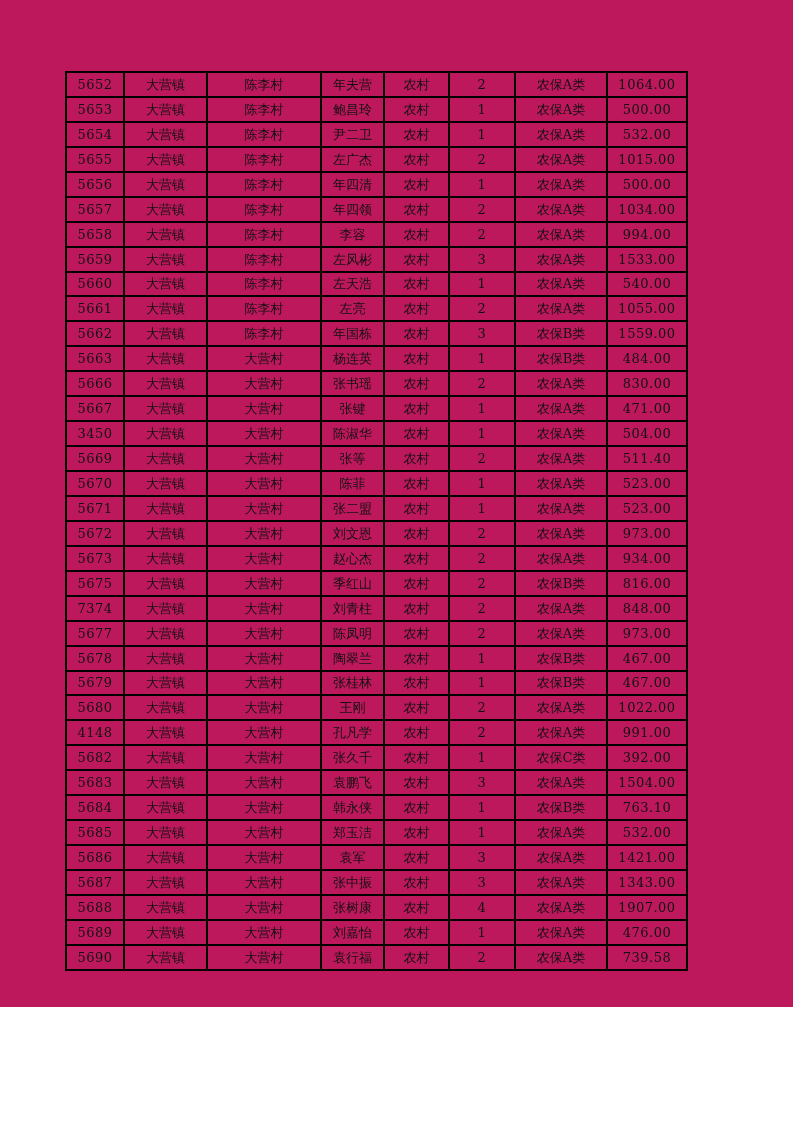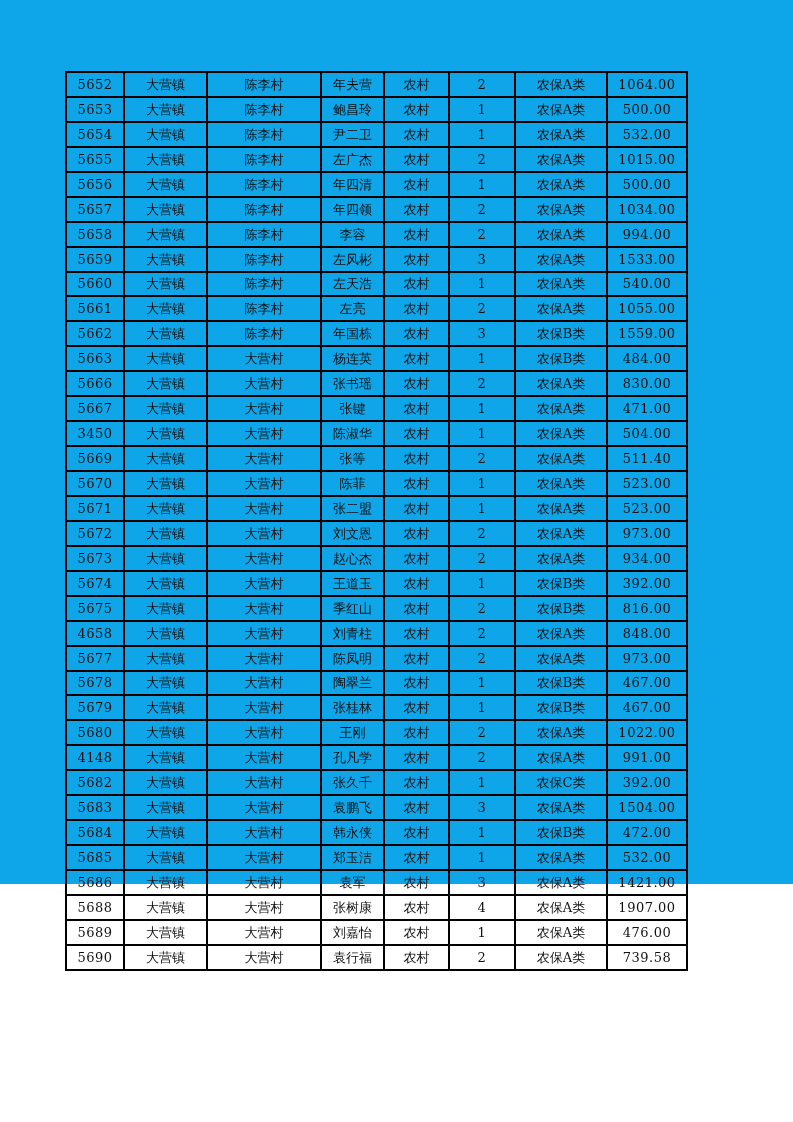--- a/index.html
+++ b/index.html
@@ -12,22 +12,22 @@
     background: #ffffff;
     position: relative;
     overflow: hidden;
     font-family: "DejaVu Serif", "Liberation Serif", serif;
     color: #111111;
   }
   .doc-page {
     position: absolute;
     left: 0; top: 0;
     width: 793px;
-    height: 884px;
-    background: #0ea5e9;
+    height: 1007px;
+    background: #be185d;
   }
   table.data-table {
     position: absolute;
     left: 65px;
     top: 71px;
     width: 621px;
     border-collapse: collapse;
     table-layout: fixed;
   }
   table.data-table td {
@@ -256,41 +256,31 @@
           <td class="num">5673</td>
           <td>大营镇</td>
           <td>大营村</td>
           <td>赵心杰</td>
           <td>农村</td>
           <td class="num">2</td>
           <td>农保A类</td>
           <td class="num">934.00</td>
         </tr>
         <tr>
-          <td class="num">5674</td>
-          <td>大营镇</td>
-          <td>大营村</td>
-          <td>王道玉</td>
-          <td>农村</td>
-          <td class="num">1</td>
-          <td>农保B类</td>
-          <td class="num">392.00</td>
-        </tr>
-        <tr>
           <td class="num">5675</td>
           <td>大营镇</td>
           <td>大营村</td>
           <td>季红山</td>
           <td>农村</td>
           <td class="num">2</td>
           <td>农保B类</td>
           <td class="num">816.00</td>
         </tr>
         <tr>
-          <td class="num">4658</td>
+          <td class="num">7374</td>
           <td>大营镇</td>
           <td>大营村</td>
           <td>刘青柱</td>
           <td>农村</td>
           <td class="num">2</td>
           <td>农保A类</td>
           <td class="num">848.00</td>
         </tr>
         <tr>
           <td class="num">5677</td>
@@ -363,41 +353,51 @@
           <td class="num">1504.00</td>
         </tr>
         <tr>
           <td class="num">5684</td>
           <td>大营镇</td>
           <td>大营村</td>
           <td>韩永侠</td>
           <td>农村</td>
           <td class="num">1</td>
           <td>农保B类</td>
-          <td class="num">472.00</td>
+          <td class="num">763.10</td>
         </tr>
         <tr>
           <td class="num">5685</td>
           <td>大营镇</td>
           <td>大营村</td>
           <td>郑玉洁</td>
           <td>农村</td>
           <td class="num">1</td>
           <td>农保A类</td>
           <td class="num">532.00</td>
         </tr>
         <tr>
           <td class="num">5686</td>
           <td>大营镇</td>
           <td>大营村</td>
           <td>袁军</td>
           <td>农村</td>
           <td class="num">3</td>
           <td>农保A类</td>
           <td class="num">1421.00</td>
+        </tr>
+        <tr>
+          <td class="num">5687</td>
+          <td>大营镇</td>
+          <td>大营村</td>
+          <td>张中振</td>
+          <td>农村</td>
+          <td class="num">3</td>
+          <td>农保A类</td>
+          <td class="num">1343.00</td>
         </tr>
         <tr>
           <td class="num">5688</td>
           <td>大营镇</td>
           <td>大营村</td>
           <td>张树康</td>
           <td>农村</td>
           <td class="num">4</td>
           <td>农保A类</td>
           <td class="num">1907.00</td>

